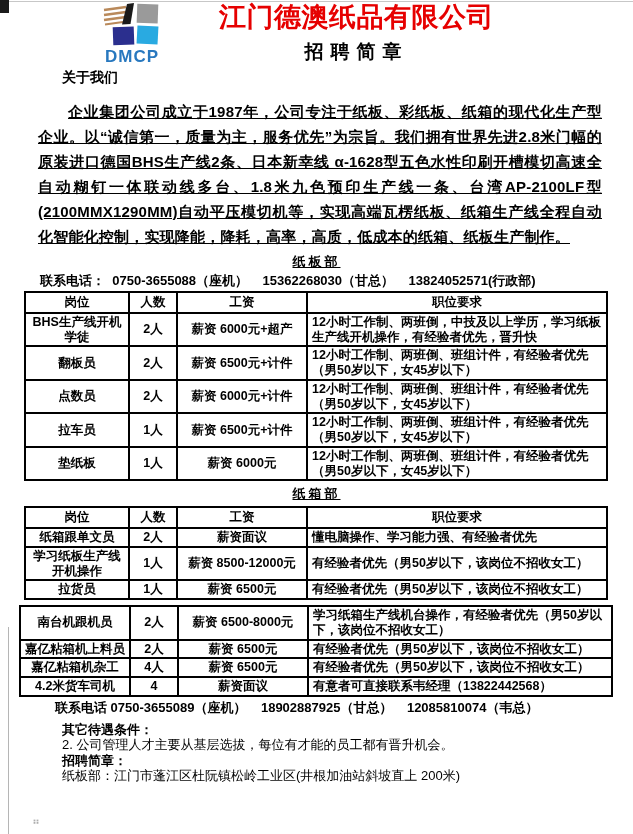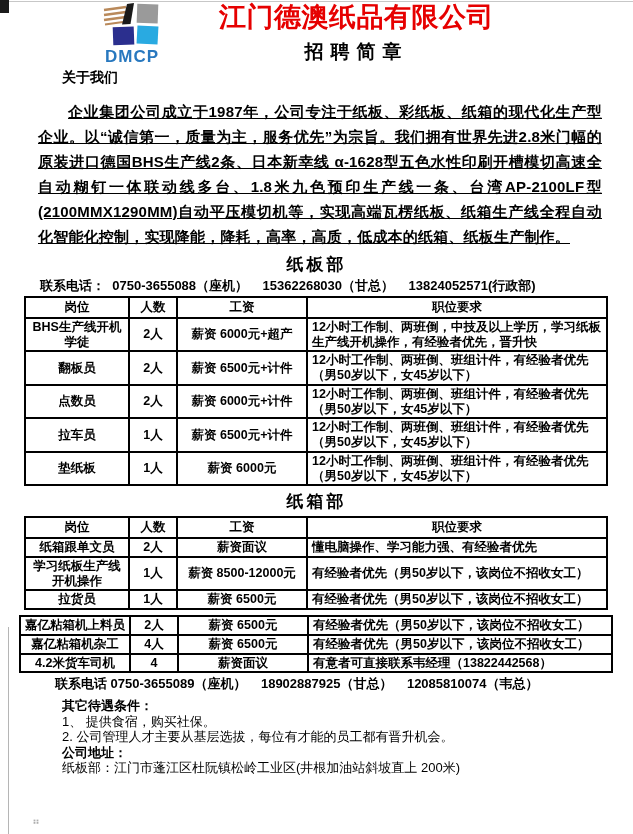--- a/index.html
+++ b/index.html
@@ -23,21 +23,21 @@
   .q-cyan{fill:var(--logo_cyan);}
   .stripe{stroke:var(--logo_gold);stroke-width:2.6;}
   .logo-text{color:var(--dmcp_blue);font-weight:bold;font-size:17px;letter-spacing:1px;line-height:1;margin-top:1px;}
   .title-wrap{position:absolute;left:85px;right:5px;top:3px;text-align:center;}
   .company-title{font-size:27px;font-weight:900;color:var(--title_red);letter-spacing:.5px;line-height:1.05;}
   .doc-title{font-size:19px;font-weight:bold;letter-spacing:7px;margin-top:8px;font-family:Liberation Serif, serif;}
   .about-heading{position:absolute;left:62px;top:69px;font-size:14px;font-weight:bold;}
 
   .intro{margin:11px 31px 0 38px;font-size:15px;font-weight:bold;line-height:25px;text-indent:2em;text-align:justify;letter-spacing:.2px;text-decoration:underline;}
 
-  .dept-heading{text-align:center;font-size:17px;font-weight:bold;letter-spacing:3px;margin-top:4px;}
+  .dept-heading{text-align:center;font-size:13px;font-weight:bold;letter-spacing:3px;margin-top:4px;text-decoration:underline;}
   .contact{font-size:13px;font-weight:bold;white-space:pre;margin:1px 0 1px 40px;}
   .contact.second{margin-left:55px;margin-top:2px;}
 
   table{border-collapse:collapse;table-layout:fixed;font-size:12.5px;font-weight:bold;margin-left:24px;width:584px;}
   th,td{border:2px solid #000;padding:1px 4px;line-height:1.18;text-align:center;vertical-align:middle;overflow:hidden;}
   th{padding:2px 4px;margin-left:24px;}
   td.req{text-align:left;}
   .tbl-b{margin-left:19px;width:594px;margin-top:5px;}
 
   .footer{margin:5px 0 0 62px;font-size:13px;line-height:15.5px;}
@@ -176,20 +176,26 @@
 
 <table class="tbl-b">
   <colgroup>
       <col style="width:110px">
       <col style="width:48px">
       <col style="width:130px">
       <col>
     </colgroup>
   <tbody>
 
+      <tr>
+        <td>南台机跟机员</td>
+        <td>2人</td>
+        <td>薪资 6500-8000元</td>
+        <td class="req">学习纸箱生产线机台操作，有经验者优先（男50岁以下，该岗位不招收女工）</td>
+      </tr>
 
       <tr>
         <td>嘉亿粘箱机上料员</td>
         <td>2人</td>
         <td>薪资 6500元</td>
         <td class="req">有经验者优先（男50岁以下，该岗位不招收女工）</td>
       </tr>
 
       <tr>
         <td>嘉亿粘箱机杂工</td>
@@ -204,18 +210,17 @@
         <td>薪资面议</td>
         <td class="req">有意者可直接联系韦经理（13822442568）</td>
       </tr>
     </tbody>
 </table>
 
 <div class="contact second">联系电话 0750-3655089（座机）    18902887925（甘总）    12085810074（韦总）</div>
 
 <div class="footer">
   <div class="bold">其它待遇条件：</div>
-  <div>1、 提供食宿，购买社保。</div>
   <div>2.  公司管理人才主要从基层选拔，每位有才能的员工都有晋升机会。</div>
-  <div class="bold">公司地址：</div>
+  <div class="bold">招聘简章：</div>
   <div>纸板部：江门市蓬江区杜阮镇松岭工业区(井根加油站斜坡直上 200米)</div>
 
 </div>
 
 </body></html>

